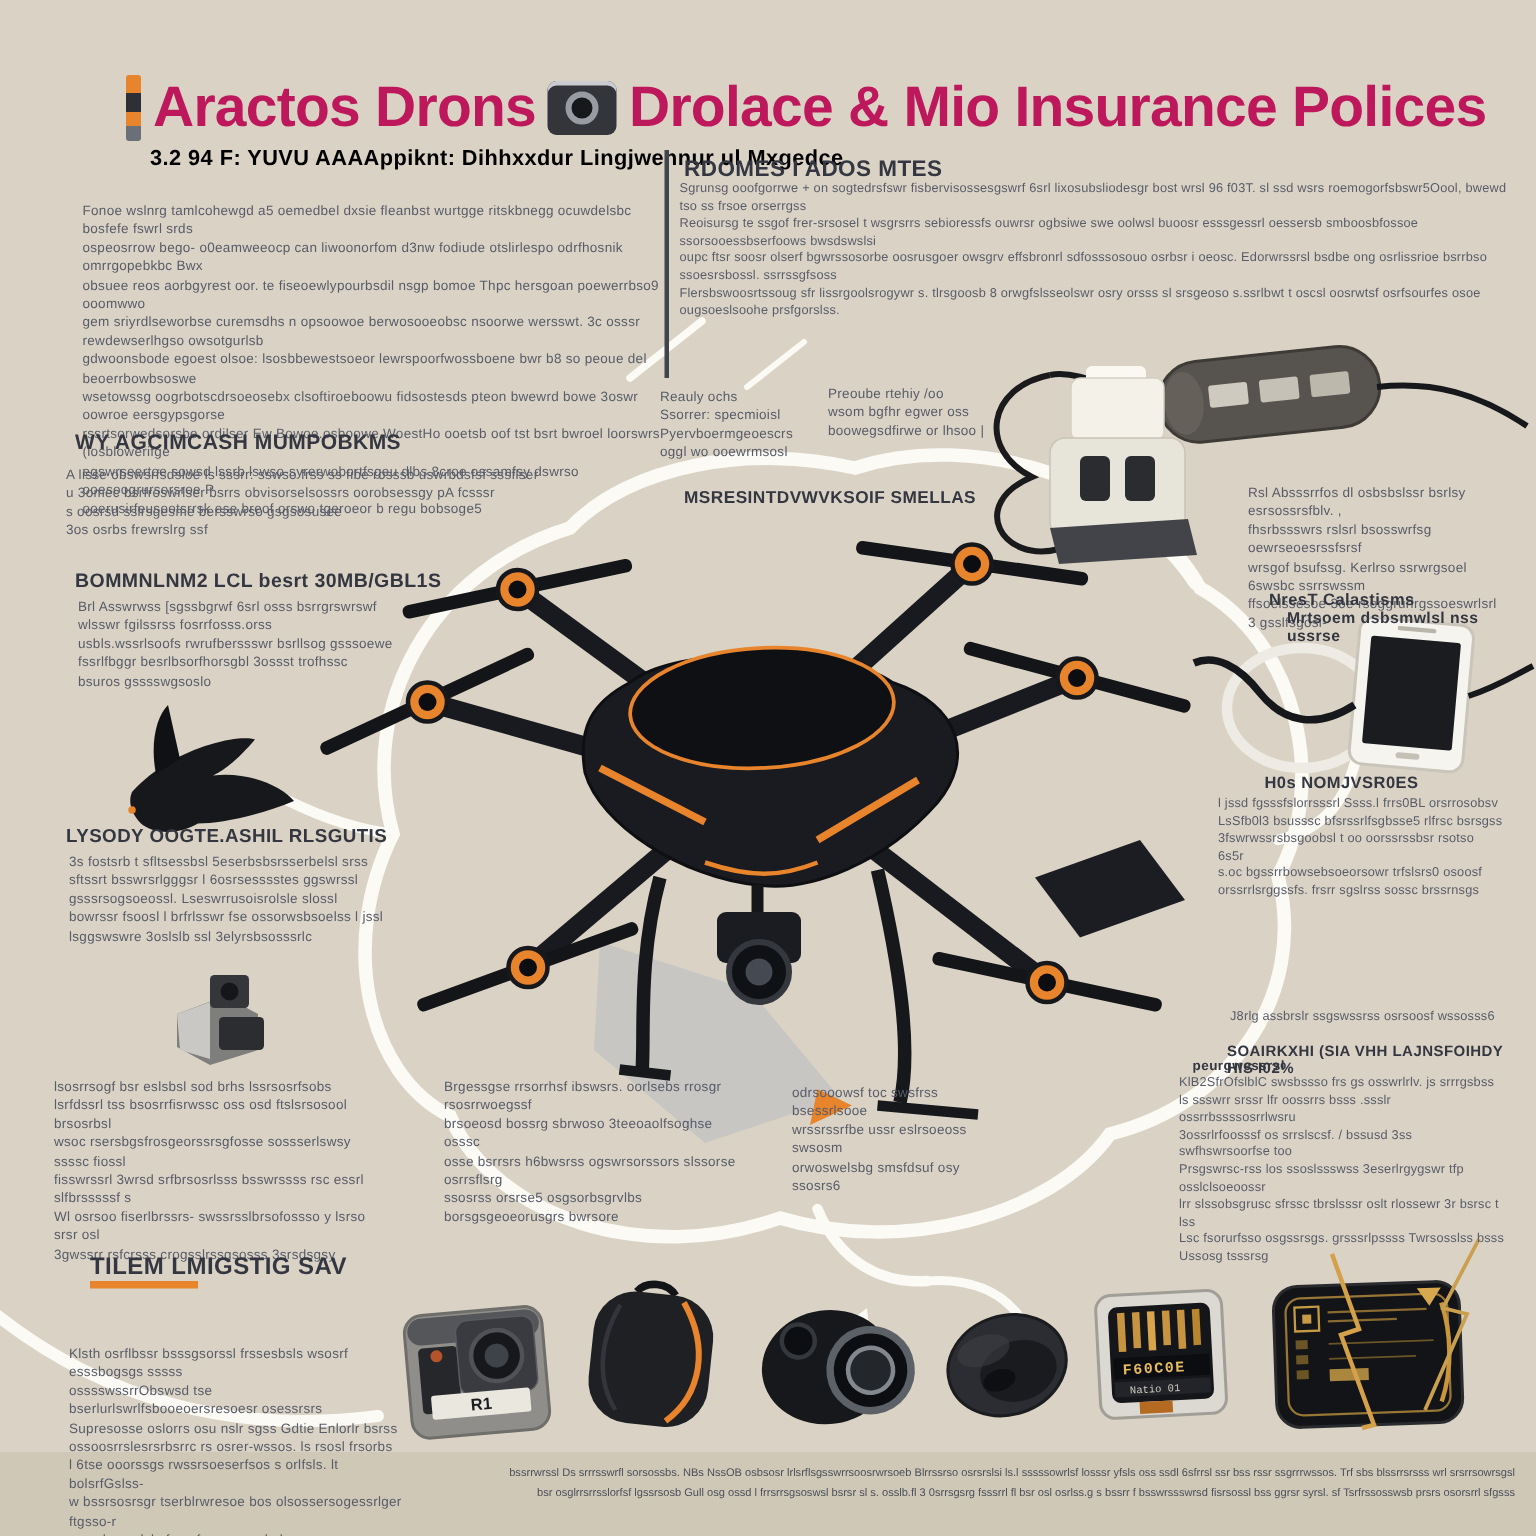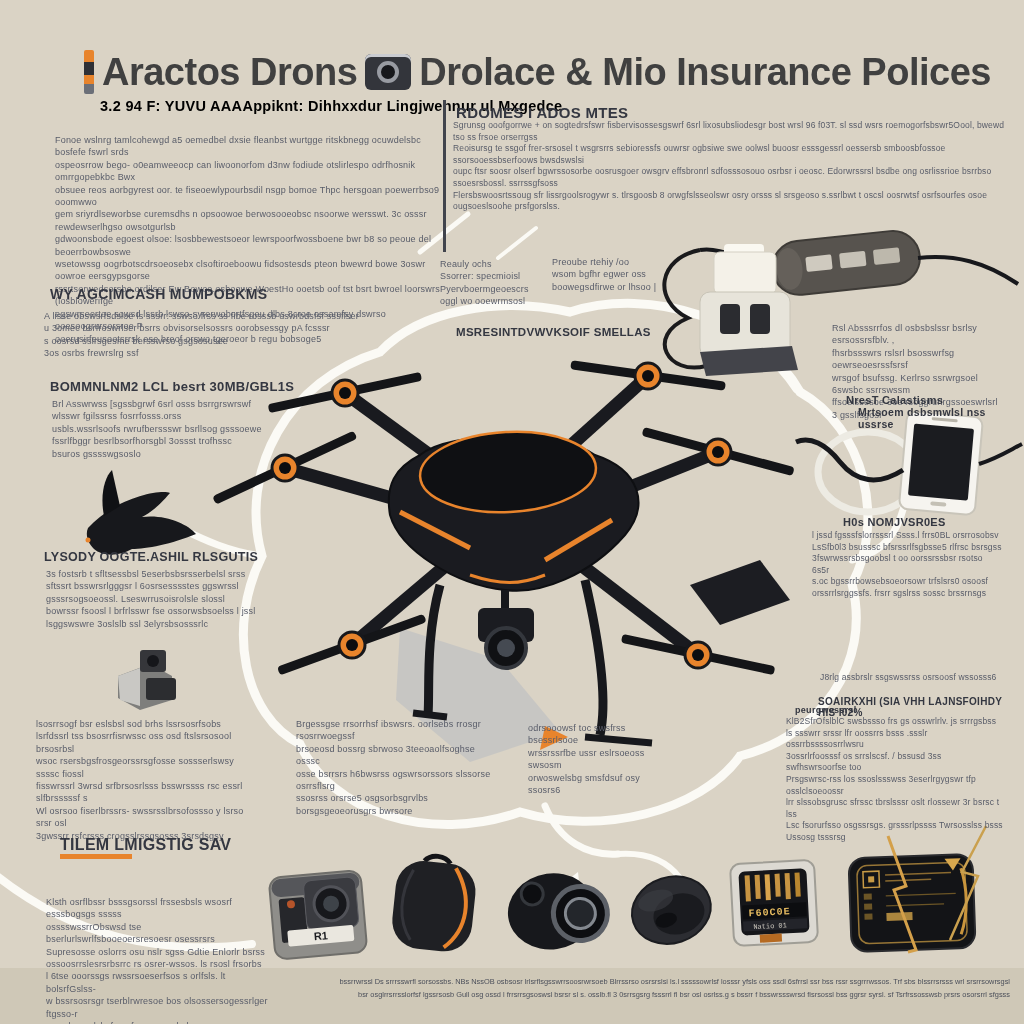--- a/index.html
+++ b/index.html
@@ -6,21 +6,21 @@
   #canvas{position:relative;width:1024px;height:1024px;overflow:hidden;
     background:#dad3c5;font-family:"Liberation Sans",sans-serif;}
   .abs{position:absolute;}
   .txt{color:#585c69;white-space:pre-line;z-index:5;}
   .g9{font-size:9px;line-height:12.4px;letter-spacing:.2px;}
   .g85{font-size:8.5px;line-height:11.6px;letter-spacing:.15px;}
   .g7{font-size:7.4px;line-height:12.8px;text-align:right;}
   .hd{font-weight:bold;color:#343741;letter-spacing:.3px;white-space:pre-line;z-index:5;}
   .center{}
   #title-row{display:flex;align-items:center;gap:8px;z-index:6;}
-  #title-row .tpart{font-size:38px;font-weight:bold;color:#404040;letter-spacing:-.5px;white-space:nowrap;}
+  #title-row .tpart{font-size:38px;font-weight:bold;color:#be185d;letter-spacing:-.5px;white-space:nowrap;}
   .flag-icon{width:10px;height:44px;border-radius:2px;
     background:linear-gradient(#e8842c 0 28%,#2e3036 28% 56%,#e8842c 56% 78%,#6b6f78 78% 100%);}
   .cam-icon{display:inline-block;width:46px;height:36px;background:#33353b;border-radius:6px;
     position:relative;box-shadow:inset 0 3px 0 #caccd1;}
   .cam-icon::after{content:'';position:absolute;left:12px;top:7px;width:14px;height:14px;
     border:4px solid #989ba2;border-radius:50%;background:#17181c;}
   .divider-v{background:#41444d;z-index:5;}
   .accent-bar{background:#e8842c;z-index:5;}
   .footer-band{left:0;top:968px;width:1024px;height:56px;background:#cfc8b7;z-index:4;}
   svg{position:absolute;left:0;top:0;z-index:2;}

